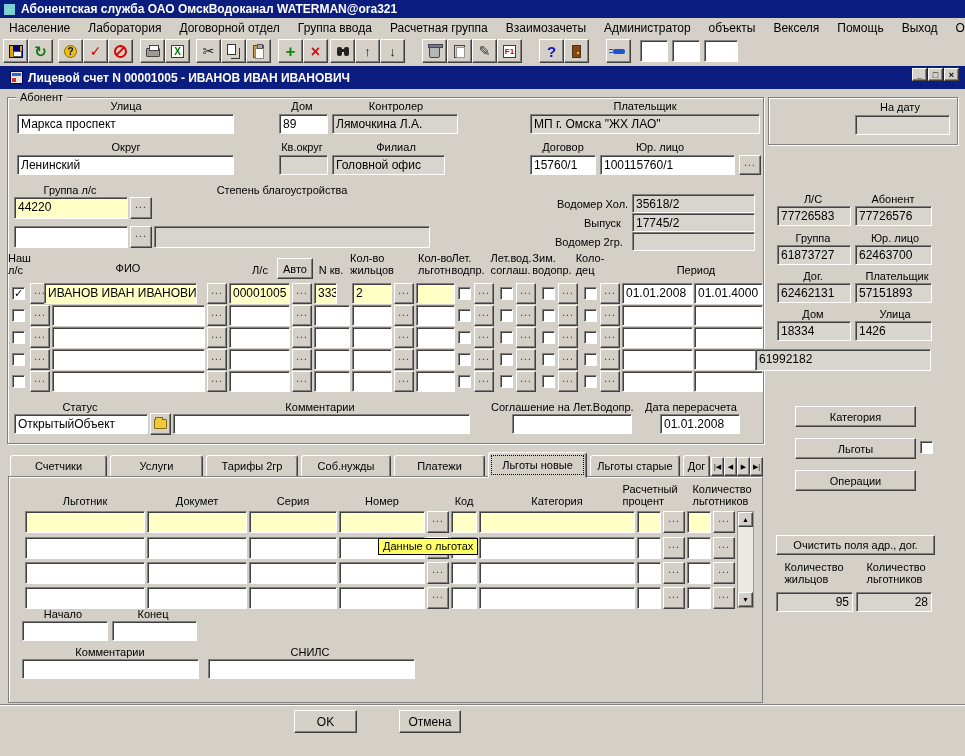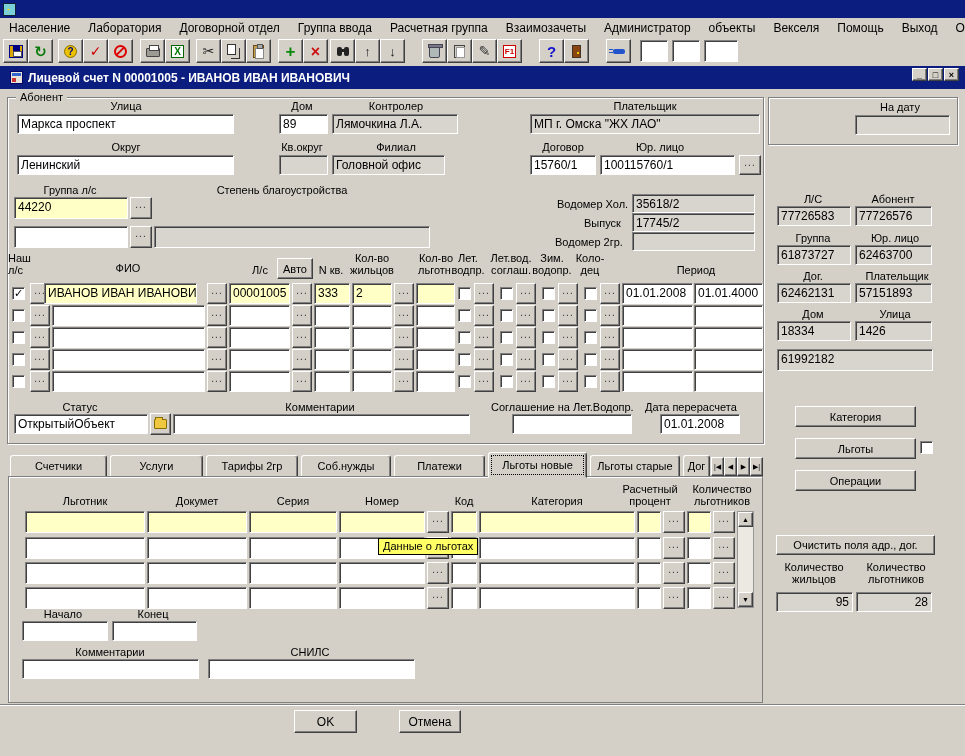--- a/index.html
+++ b/index.html
@@ -60,21 +60,21 @@
   .dlg-titlebar { position:absolute; left:0; top:66px; width:965px; height:23px; background:#0b1d7e; color:#fff; display:flex; align-items:center; padding-left:10px; gap:5px; }
   .dlg-titlebar .t { font-weight:bold; font-size:12px; white-space:nowrap; }
   .dlg-icon { width:13px; height:13px; background:#e8e4da; border:1px solid #006; position:relative; }
   .dlg-icon::before { content:""; position:absolute; left:1px; top:1px; width:9px; height:3px; background:#36c; }
   .dlg-icon::after { content:""; position:absolute; left:1px; bottom:1px; width:4px; height:4px; background:#c33; }
   .wbtn { position:absolute; top:68px; width:15px; height:13px; background:#d4d0c8; border:1px solid; border-color:#fff #404040 #404040 #fff; box-shadow:inset -1px -1px 0 #808080; font-size:9px; line-height:10px; font-weight:bold; text-align:center; padding:0; font-family:inherit; }
 
   
   .lbl { position:absolute; font-size:11px; white-space:nowrap; }
   .lbl.c { transform:translateX(-50%); }
-  .ml { white-space:pre-line; text-align:center; line-height:12px; }
+  .ml { white-space:pre-line; text-align:left; line-height:12px; }
   .f { position:absolute; height:20px; background:#fff; border:1px solid; border-color:#808080 #fff #fff #808080; box-shadow:inset 1px 1px 0 #404040; padding:1px 3px 0; font-size:12px; line-height:16px; overflow:hidden; white-space:nowrap; }
   .f.y { background:#ffffc6; }
   .f.g { background:#d8d5cf; }
   .f.r { text-align:right; }
   .btn { position:absolute; background:#d4d0c8; border:1px solid; border-color:#ffffff #404040 #404040 #ffffff; box-shadow:inset -1px -1px 0 #808080; font-size:12px; text-align:center; padding:0; font-family:inherit; display:flex; align-items:center; justify-content:center; }
   .btn.dots { font-size:10px; letter-spacing:1px; color:#333; line-height:6px; align-items:flex-start; padding-top:4px; }
   .cb { position:absolute; width:13px; height:13px; background:#fff; border:1px solid; border-color:#808080 #fff #fff #808080; box-shadow:inset 1px 1px 0 #404040; font-size:11px; line-height:11px; text-align:center; font-weight:bold; overflow:hidden; }
   .gb { position:absolute; border:1px solid #808080; box-shadow:inset 1px 1px 0 #fff, 1px 1px 0 #fff; }
   .gb-lbl { position:absolute; top:-7px; left:8px; background:#d4d0c8; padding:0 4px; font-size:11px; white-space:nowrap; }
 
@@ -89,20 +89,21 @@
   .tooltip { position:absolute; left:378px; top:538px; background:#ffff66; border:1px solid #000; font-size:11px; padding:1px 4px 2px; z-index:6; white-space:nowrap; }
   .divider { position:absolute; left:0; top:704px; width:965px; height:2px; border-top:1px solid #808080; border-bottom:1px solid #fff; }
 </style>
 </head>
 <body>
 
 <div class="screen">
 
   <div class="titlebar">
     <span class="app-icon"></span>
+    <span class="t">Абонентская служба ОАО ОмскВодоканал WATERMAN@ora321</span>
   </div>
 
   <div class="menubar">
     <span class="menu-item">Население</span>
     <span class="menu-item">Лаборатория</span>
     <span class="menu-item">Договорной отдел</span>
     <span class="menu-item">Группа ввода</span>
     <span class="menu-item">Расчетная группа</span>
     <span class="menu-item">Взаимозачеты</span>
     <span class="menu-item">Администратор</span>
@@ -255,21 +256,21 @@
   <span class="lbl c ml" style="left:590px;top:252px">Коло-
 дец</span>
   <span class="lbl c" style="left:696px;top:264px">Период</span>
 
   <span class="cb" style="left:12px;top:287px">✓</span>
   <button class="btn dots" style="left:30px;top:283px;width:20px;height:21px">...</button>
   <div class="f y" style="left:44px;top:283px;width:153px;height:21px">ИВАНОВ ИВАН ИВАНОВИ</div>
   <button class="btn dots" style="left:207px;top:283px;width:20px;height:21px">...</button>
   <div class="f y" style="left:229px;top:283px;width:61px;height:21px">00001005</div>
   <button class="btn dots" style="left:292px;top:283px;width:20px;height:21px">...</button>
-  <div class="f y" style="left:314px;top:283px;width:36px;height:21px">333</div>
+  <div class="f y" style="left:314px;top:283px;width:23px;height:21px">333</div>
   <div class="f y" style="left:352px;top:283px;width:40px;height:21px">2</div>
   <button class="btn dots" style="left:394px;top:283px;width:20px;height:21px">...</button>
   <div class="f y" style="left:416px;top:283px;width:39px;height:21px"></div>
   <span class="cb" style="left:458px;top:287px"></span>
   <button class="btn dots" style="left:474px;top:283px;width:20px;height:21px">...</button>
   <span class="cb" style="left:500px;top:287px"></span>
   <button class="btn dots" style="left:516px;top:283px;width:20px;height:21px">...</button>
   <span class="cb" style="left:542px;top:287px"></span>
   <button class="btn dots" style="left:558px;top:283px;width:20px;height:21px">...</button>
   <span class="cb" style="left:584px;top:287px"></span>
@@ -476,21 +477,21 @@
   <span class="lbl c" style="left:813px;top:270px">Дог.</span>
   <span class="lbl c" style="left:897px;top:270px">Плательщик</span>
   <div class="f g" style="left:777px;top:283px;width:74px">62462131</div>
   <div class="f g" style="left:855px;top:283px;width:77px">57151893</div>
 
   <span class="lbl c" style="left:813px;top:308px">Дом</span>
   <span class="lbl c" style="left:895px;top:308px">Улица</span>
   <div class="f g" style="left:777px;top:321px;width:74px">18334</div>
   <div class="f g" style="left:855px;top:321px;width:77px">1426</div>
 
-  <div class="f g" style="left:777px;top:349px;width:156px;height:22px">61992182</div>
+  <div class="f g" style="left:755px;top:349px;width:176px;height:22px">61992182</div>
 
   <button class="btn" style="left:795px;top:406px;width:121px;height:21px;font-size:11px">Категория</button>
   <button class="btn" style="left:795px;top:438px;width:121px;height:21px;font-size:11px">Льготы</button>
   <span class="cb" style="left:920px;top:441px"></span>
   <button class="btn" style="left:795px;top:470px;width:121px;height:21px;font-size:11px">Операции</button>
   <button class="btn" style="left:776px;top:535px;width:159px;height:20px;font-size:11px">Очистить поля адр., дог.</button>
 
   <span class="lbl c ml" style="left:814px;top:561px">Количество
 жильцов</span>
   <span class="lbl c ml" style="left:896px;top:561px">Количество

